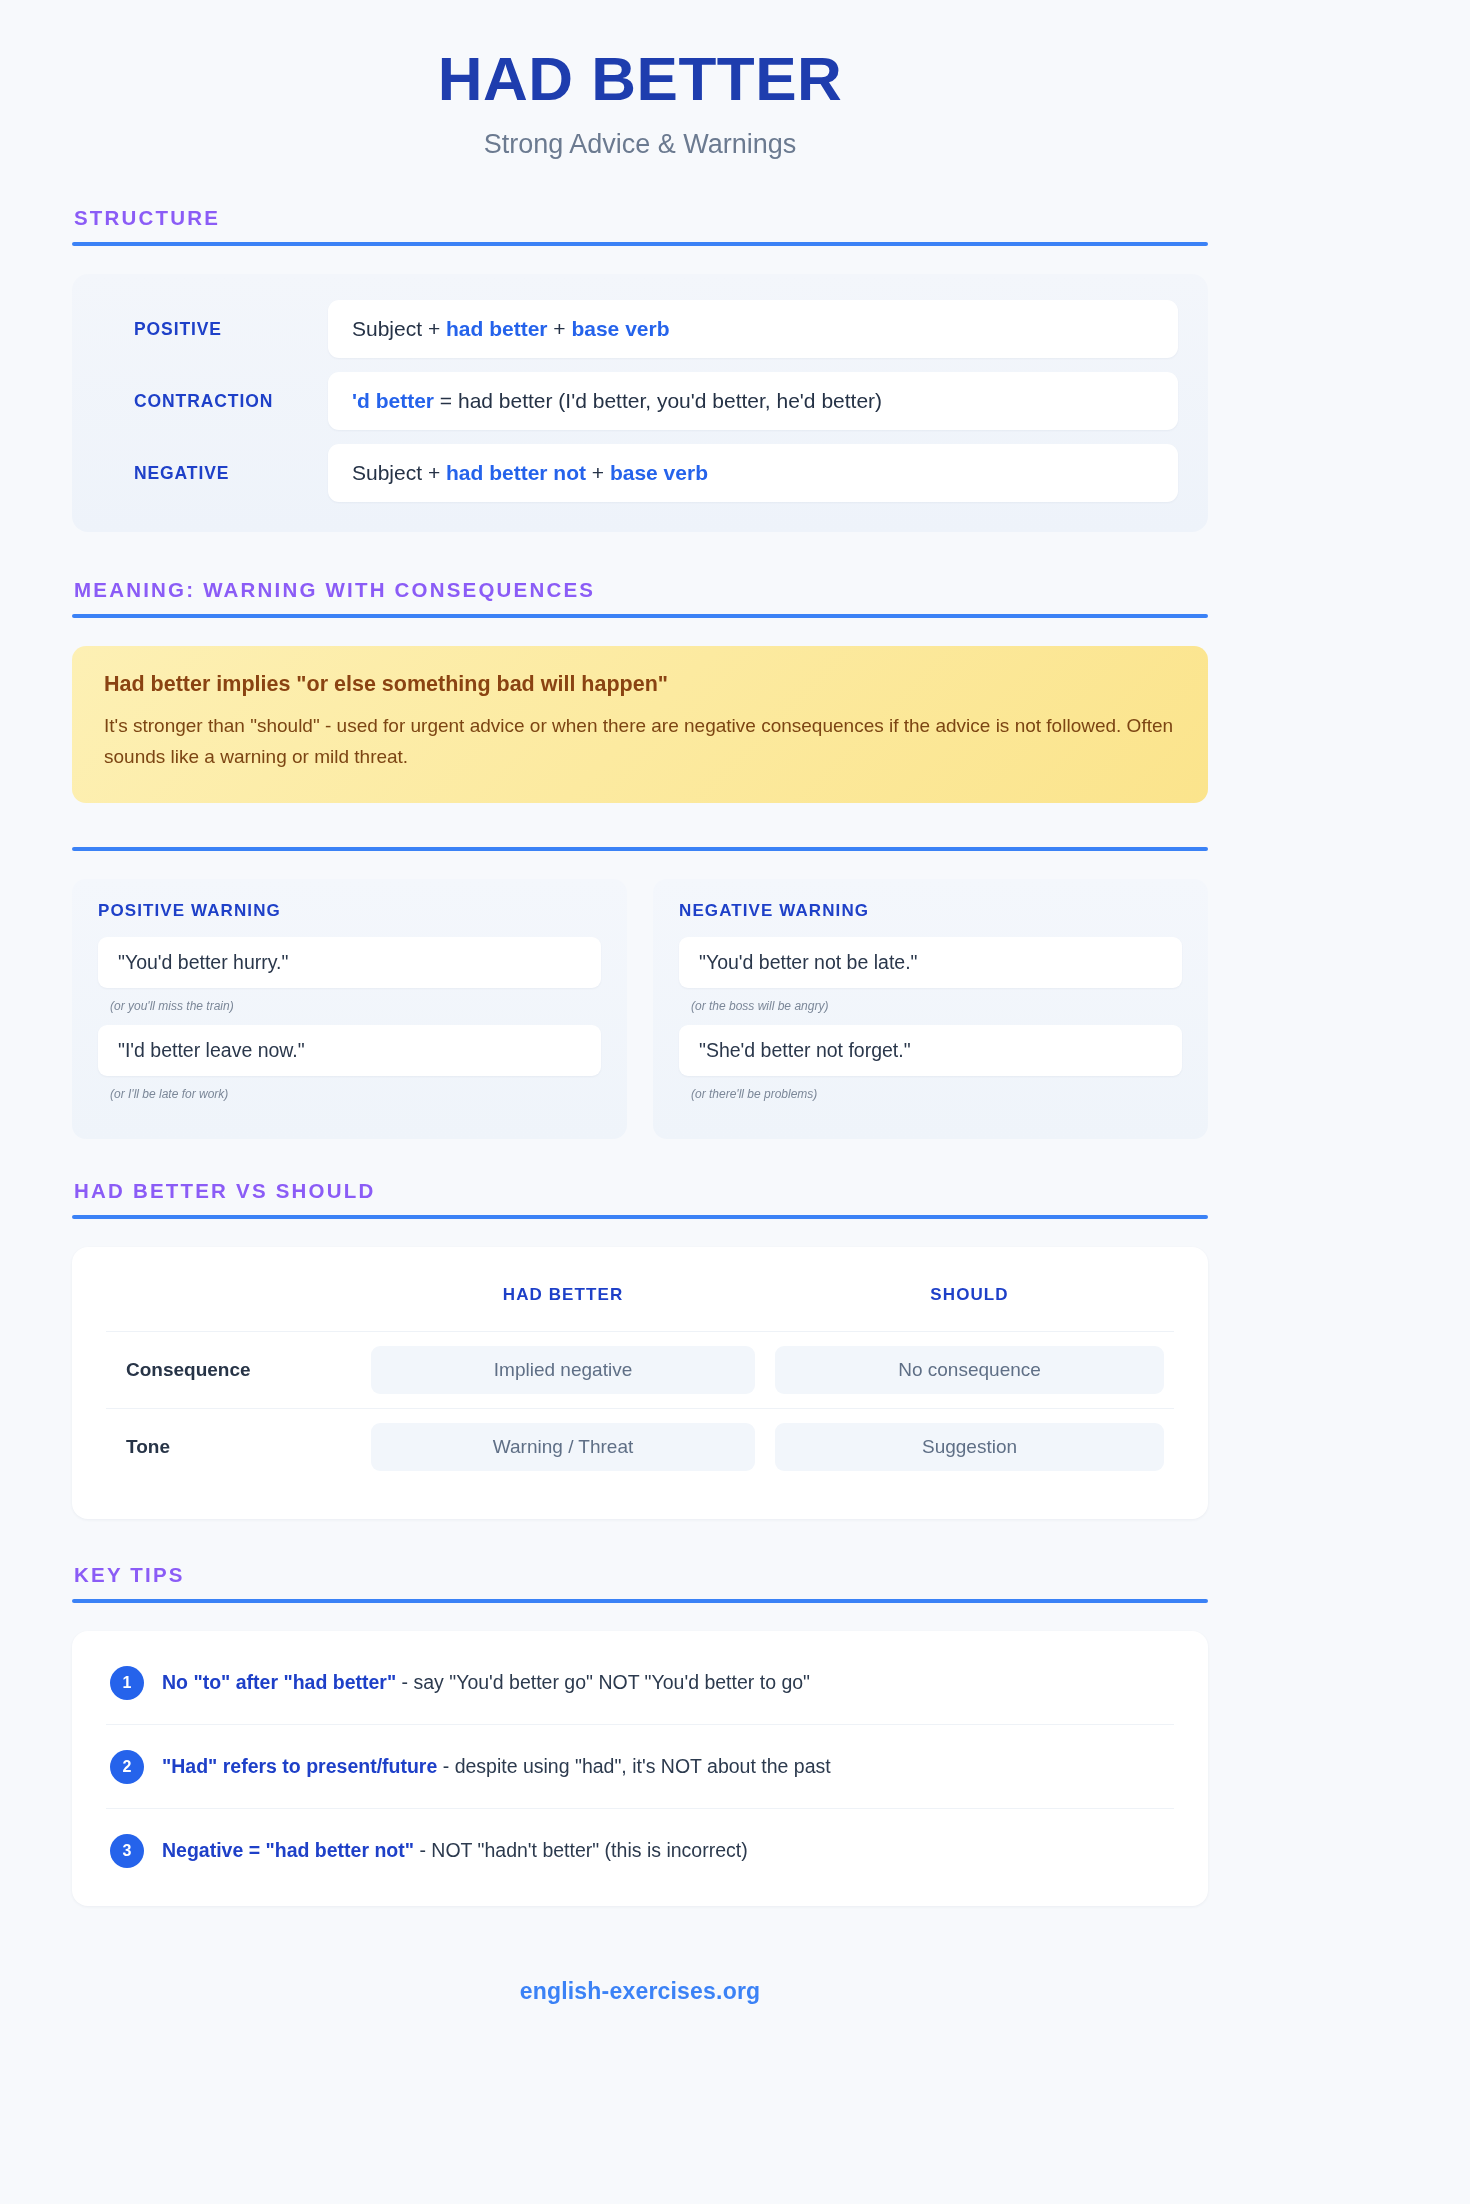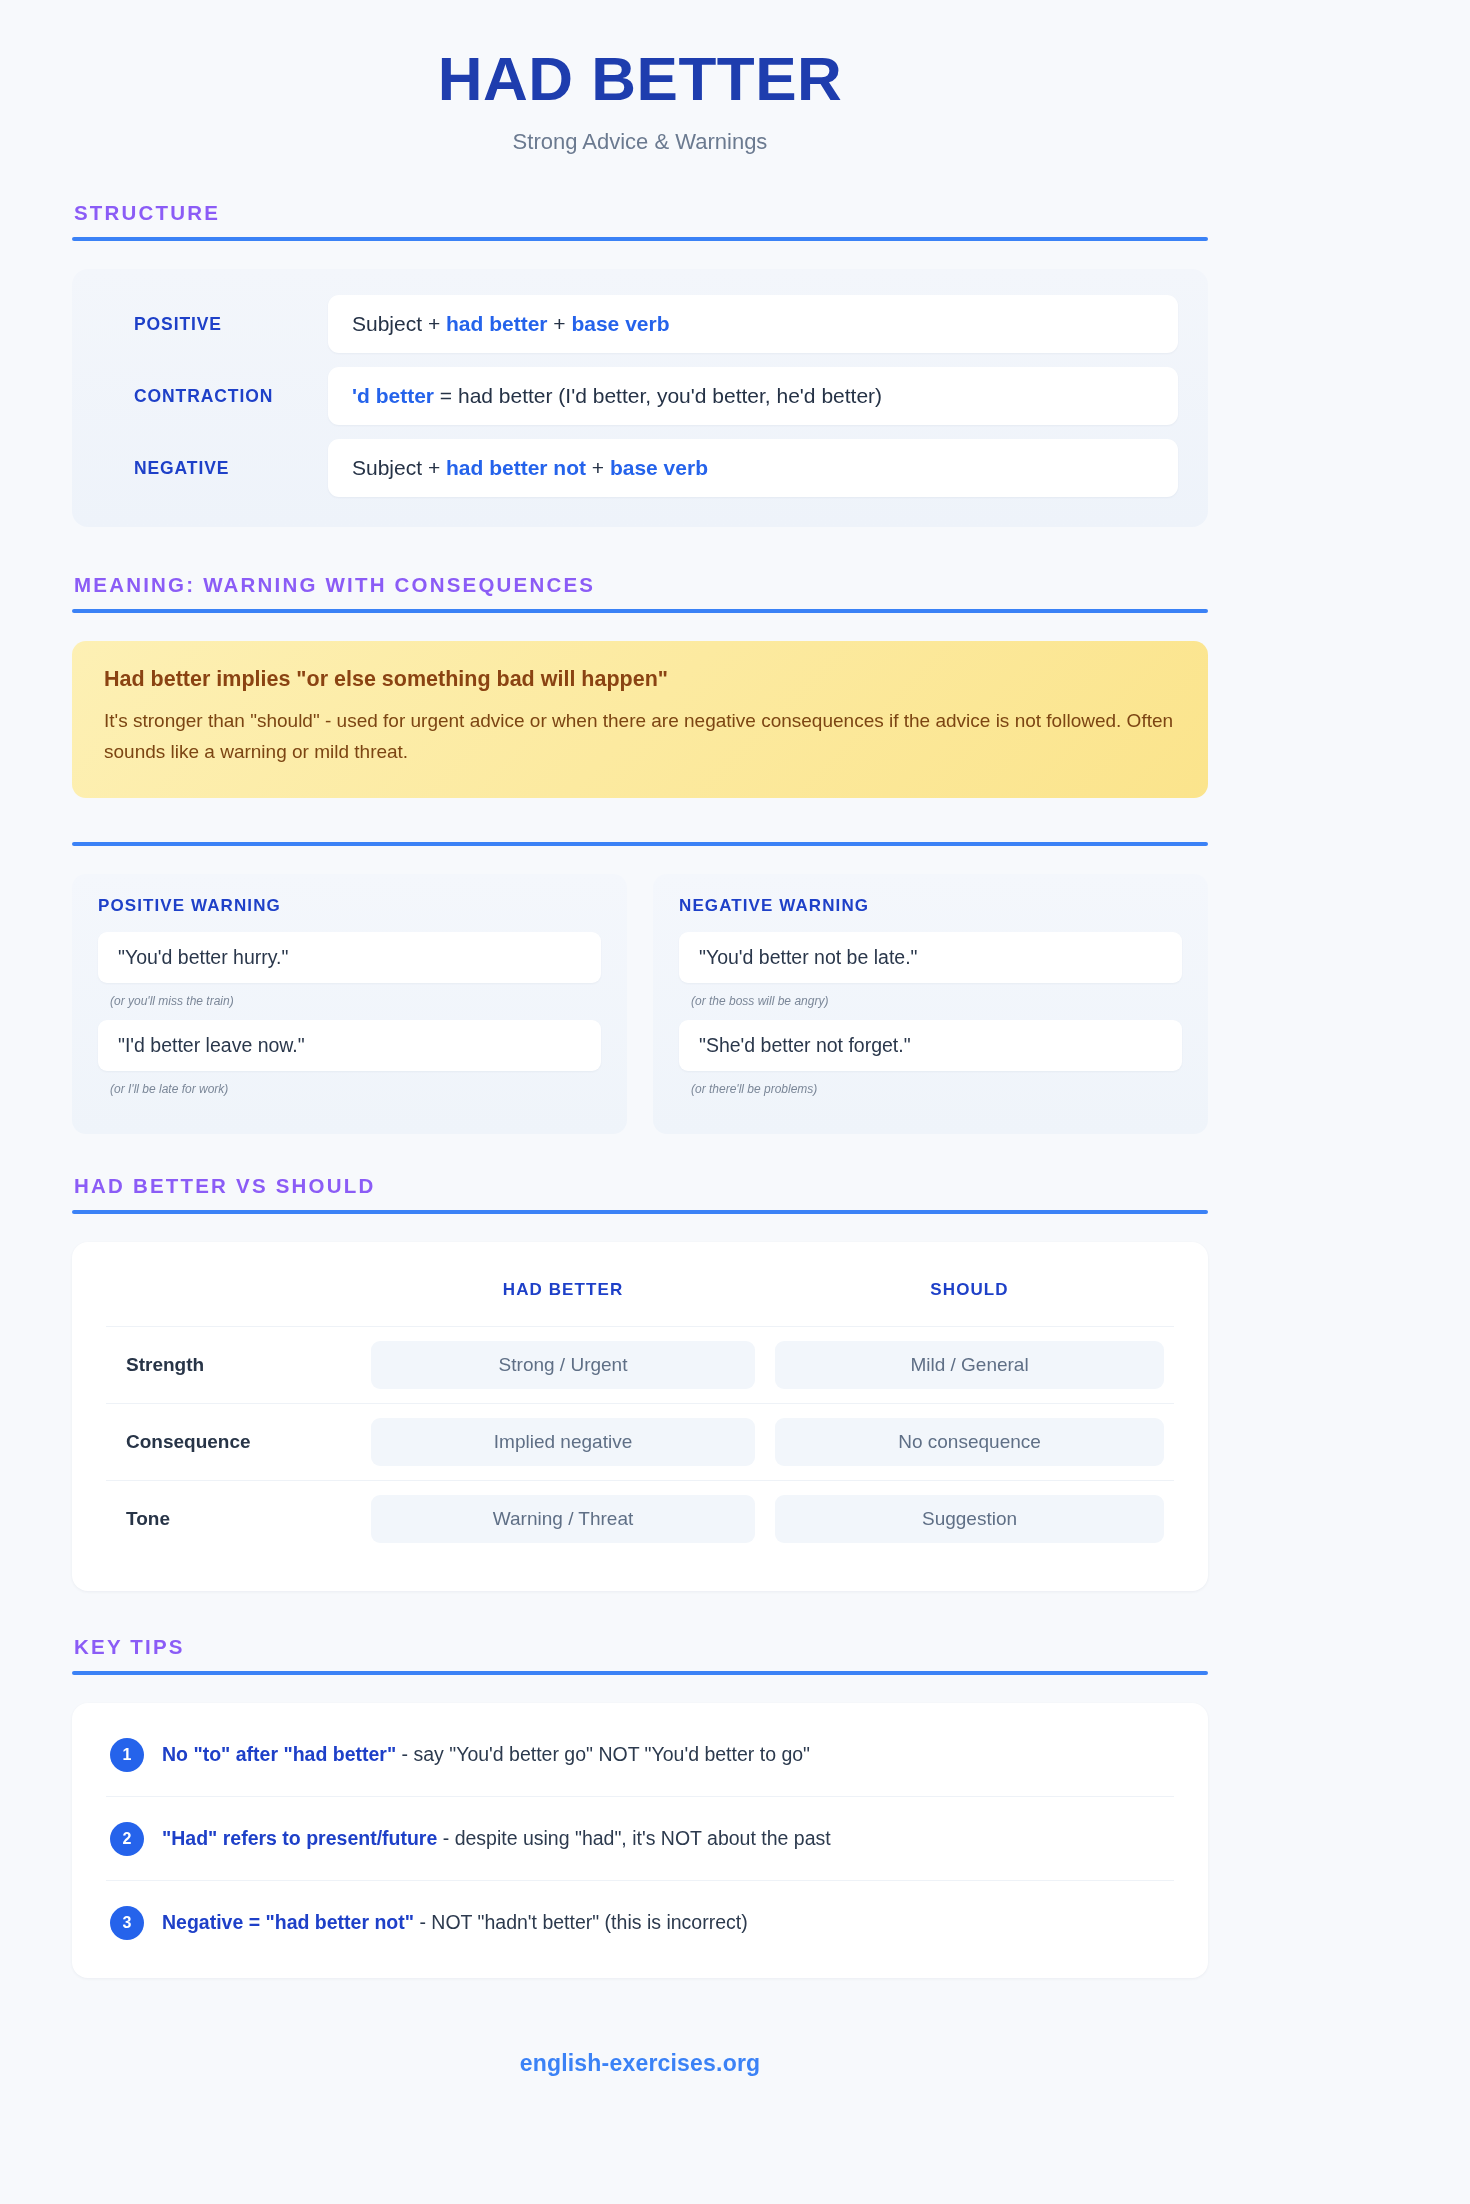--- a/index.html
+++ b/index.html
@@ -20,21 +20,21 @@
   .hdr { text-align: center; margin-bottom: 46px; }
   .hdr-title {
     font-size: 62px;
     font-weight: 700;
     letter-spacing: 0.5px;
     color: #1e3dae;
     line-height: 1.05;
   }
   .hdr-sub {
     margin-top: 18px;
-    font-size: 22px;
+    font-size: 27px;
     color: #6b7a90;
     font-weight: 400;
   }
 
   
   .sect { margin-bottom: 6px; }
   .sect-title {
     font-size: 20.5px;
     font-weight: 700;
     letter-spacing: 2.2px;
@@ -292,29 +292,20 @@
   <div class="cmp-card">
     <table class="cmp-table">
       <thead>
         <tr>
           <th class="blank"></th>
           <th>HAD BETTER</th>
           <th>SHOULD</th>
         </tr>
       </thead>
       <tbody>
-        <tr>
-          <td class="cmp-rowlabel">Strength</td>
-          <td>
-              <div class="cmp-pill">Strong / Urgent</div>
-            </td>
-          <td>
-              <div class="cmp-pill">Mild / General</div>
-            </td>
-        </tr>
         <tr>
           <td class="cmp-rowlabel">Consequence</td>
           <td>
               <div class="cmp-pill">Implied negative</div>
             </td>
           <td>
               <div class="cmp-pill">No consequence</div>
             </td>
         </tr>
         <tr>

